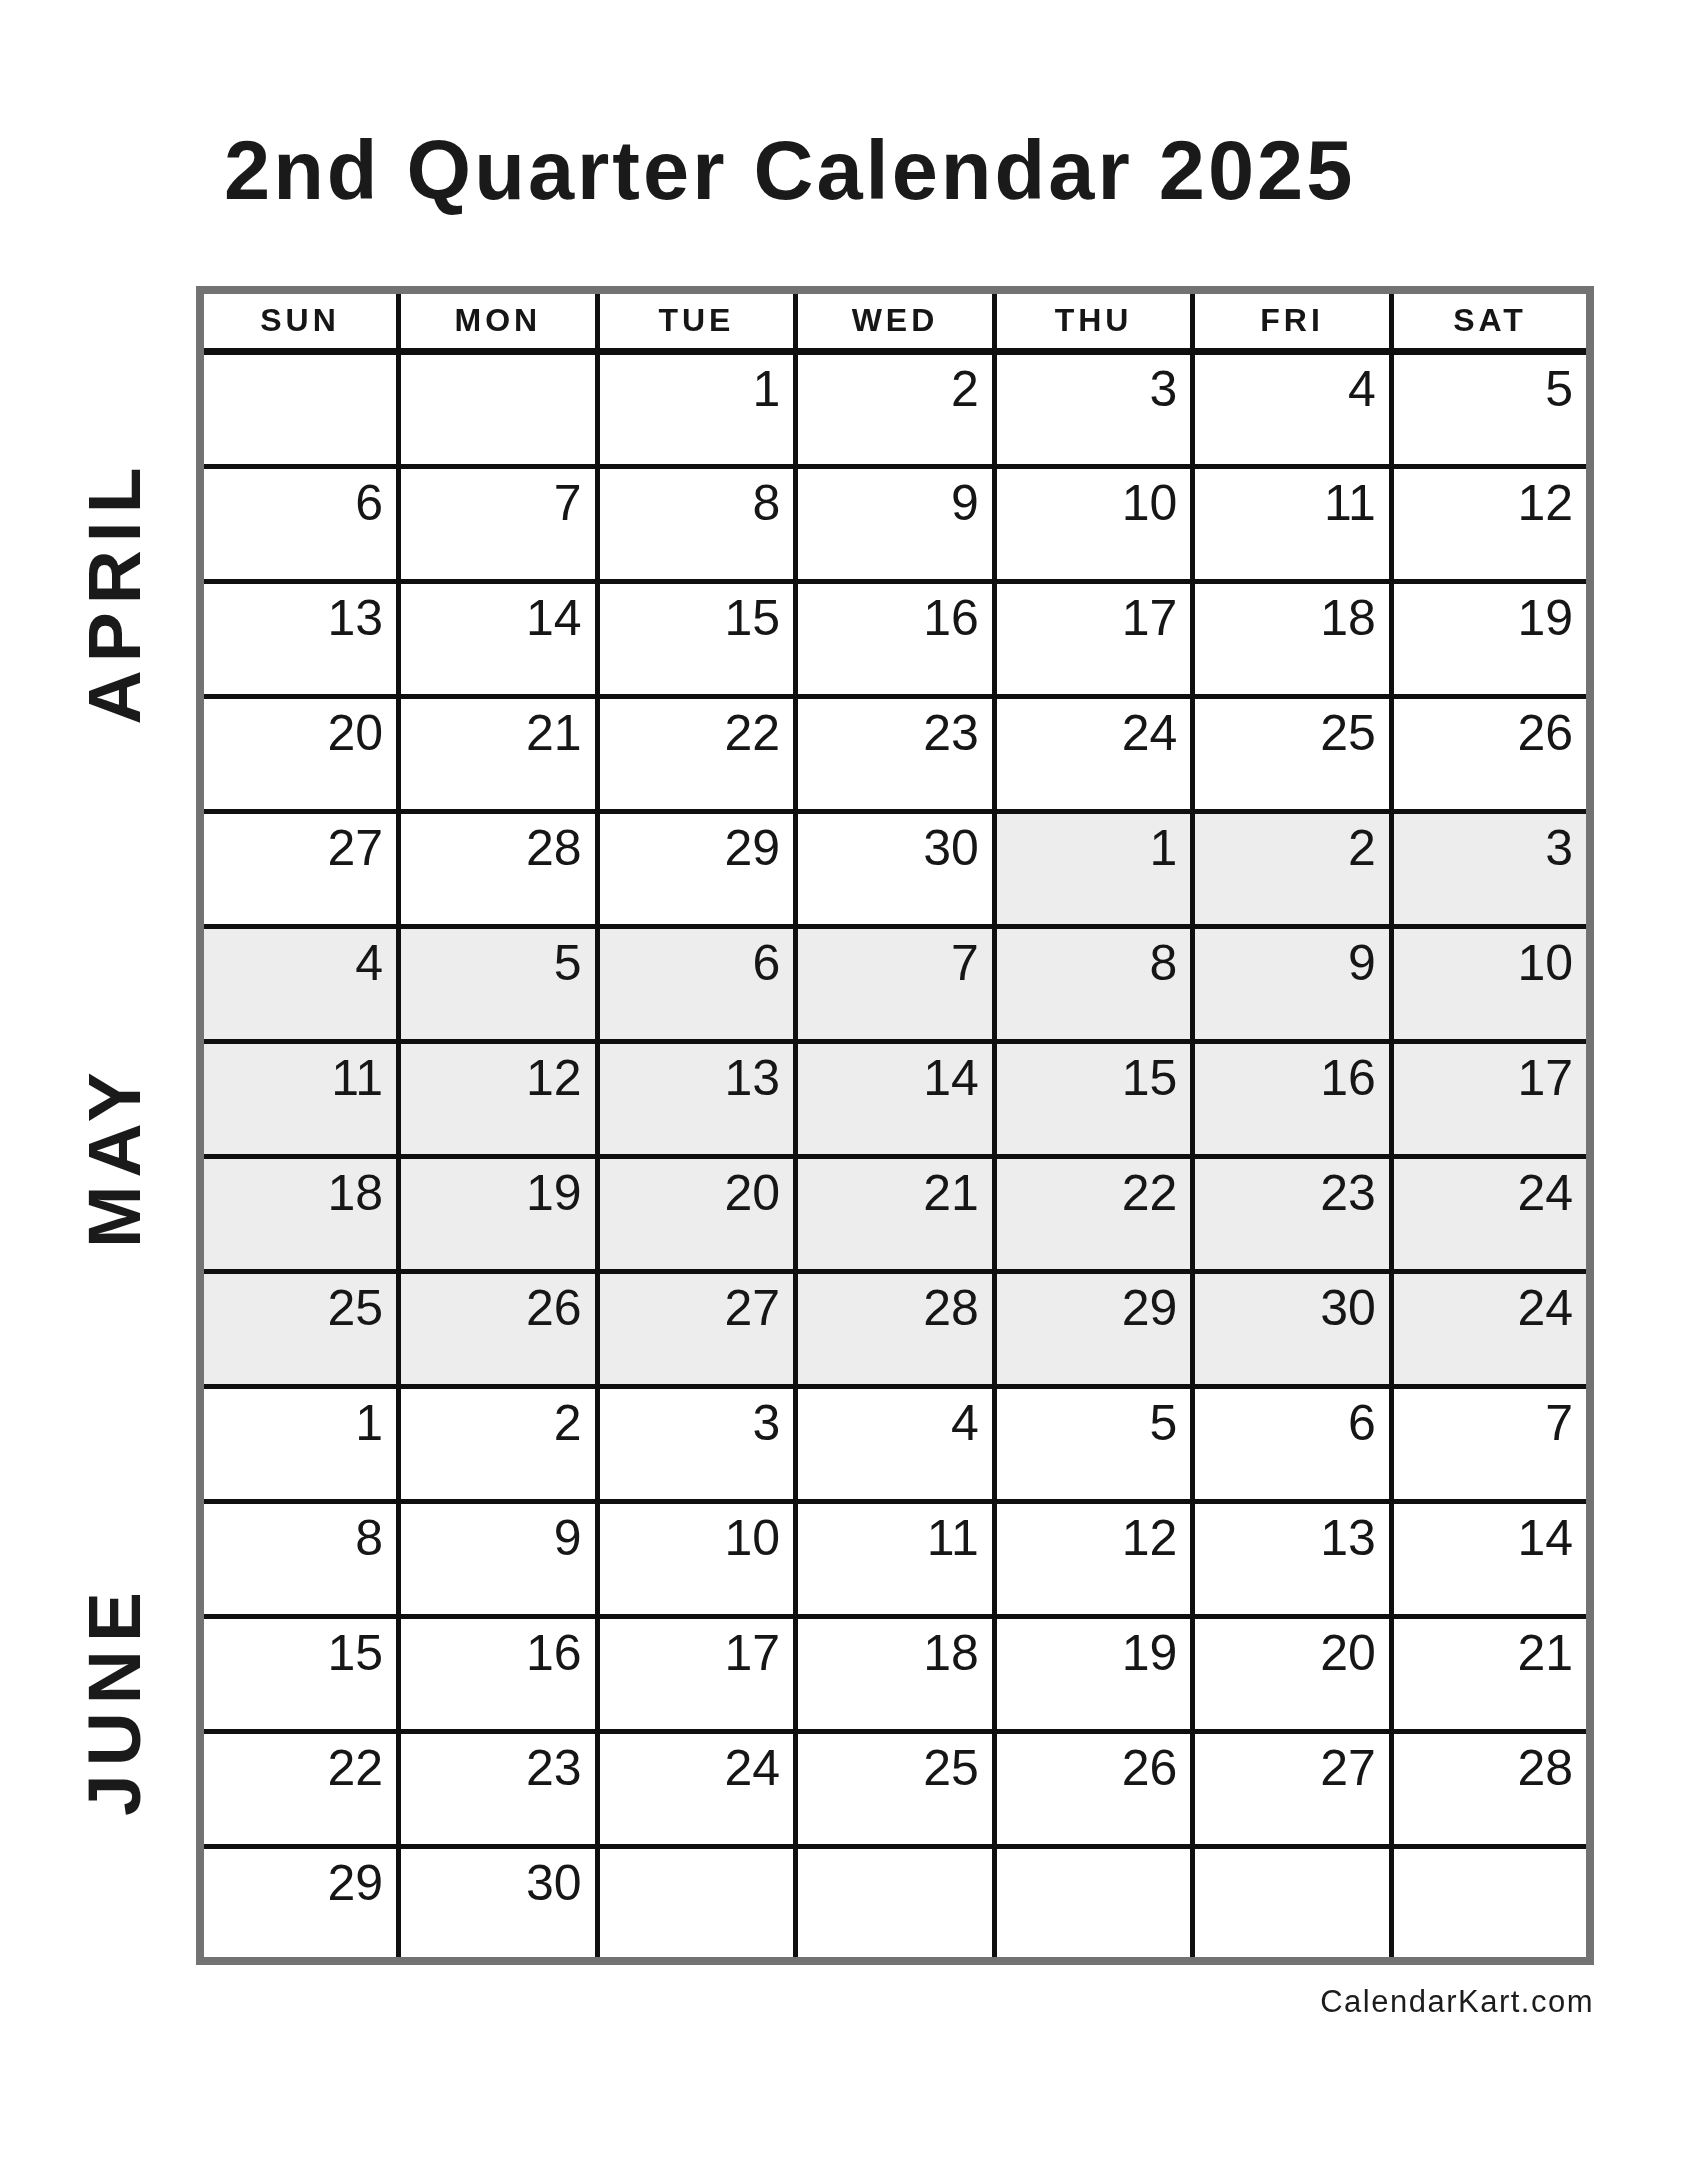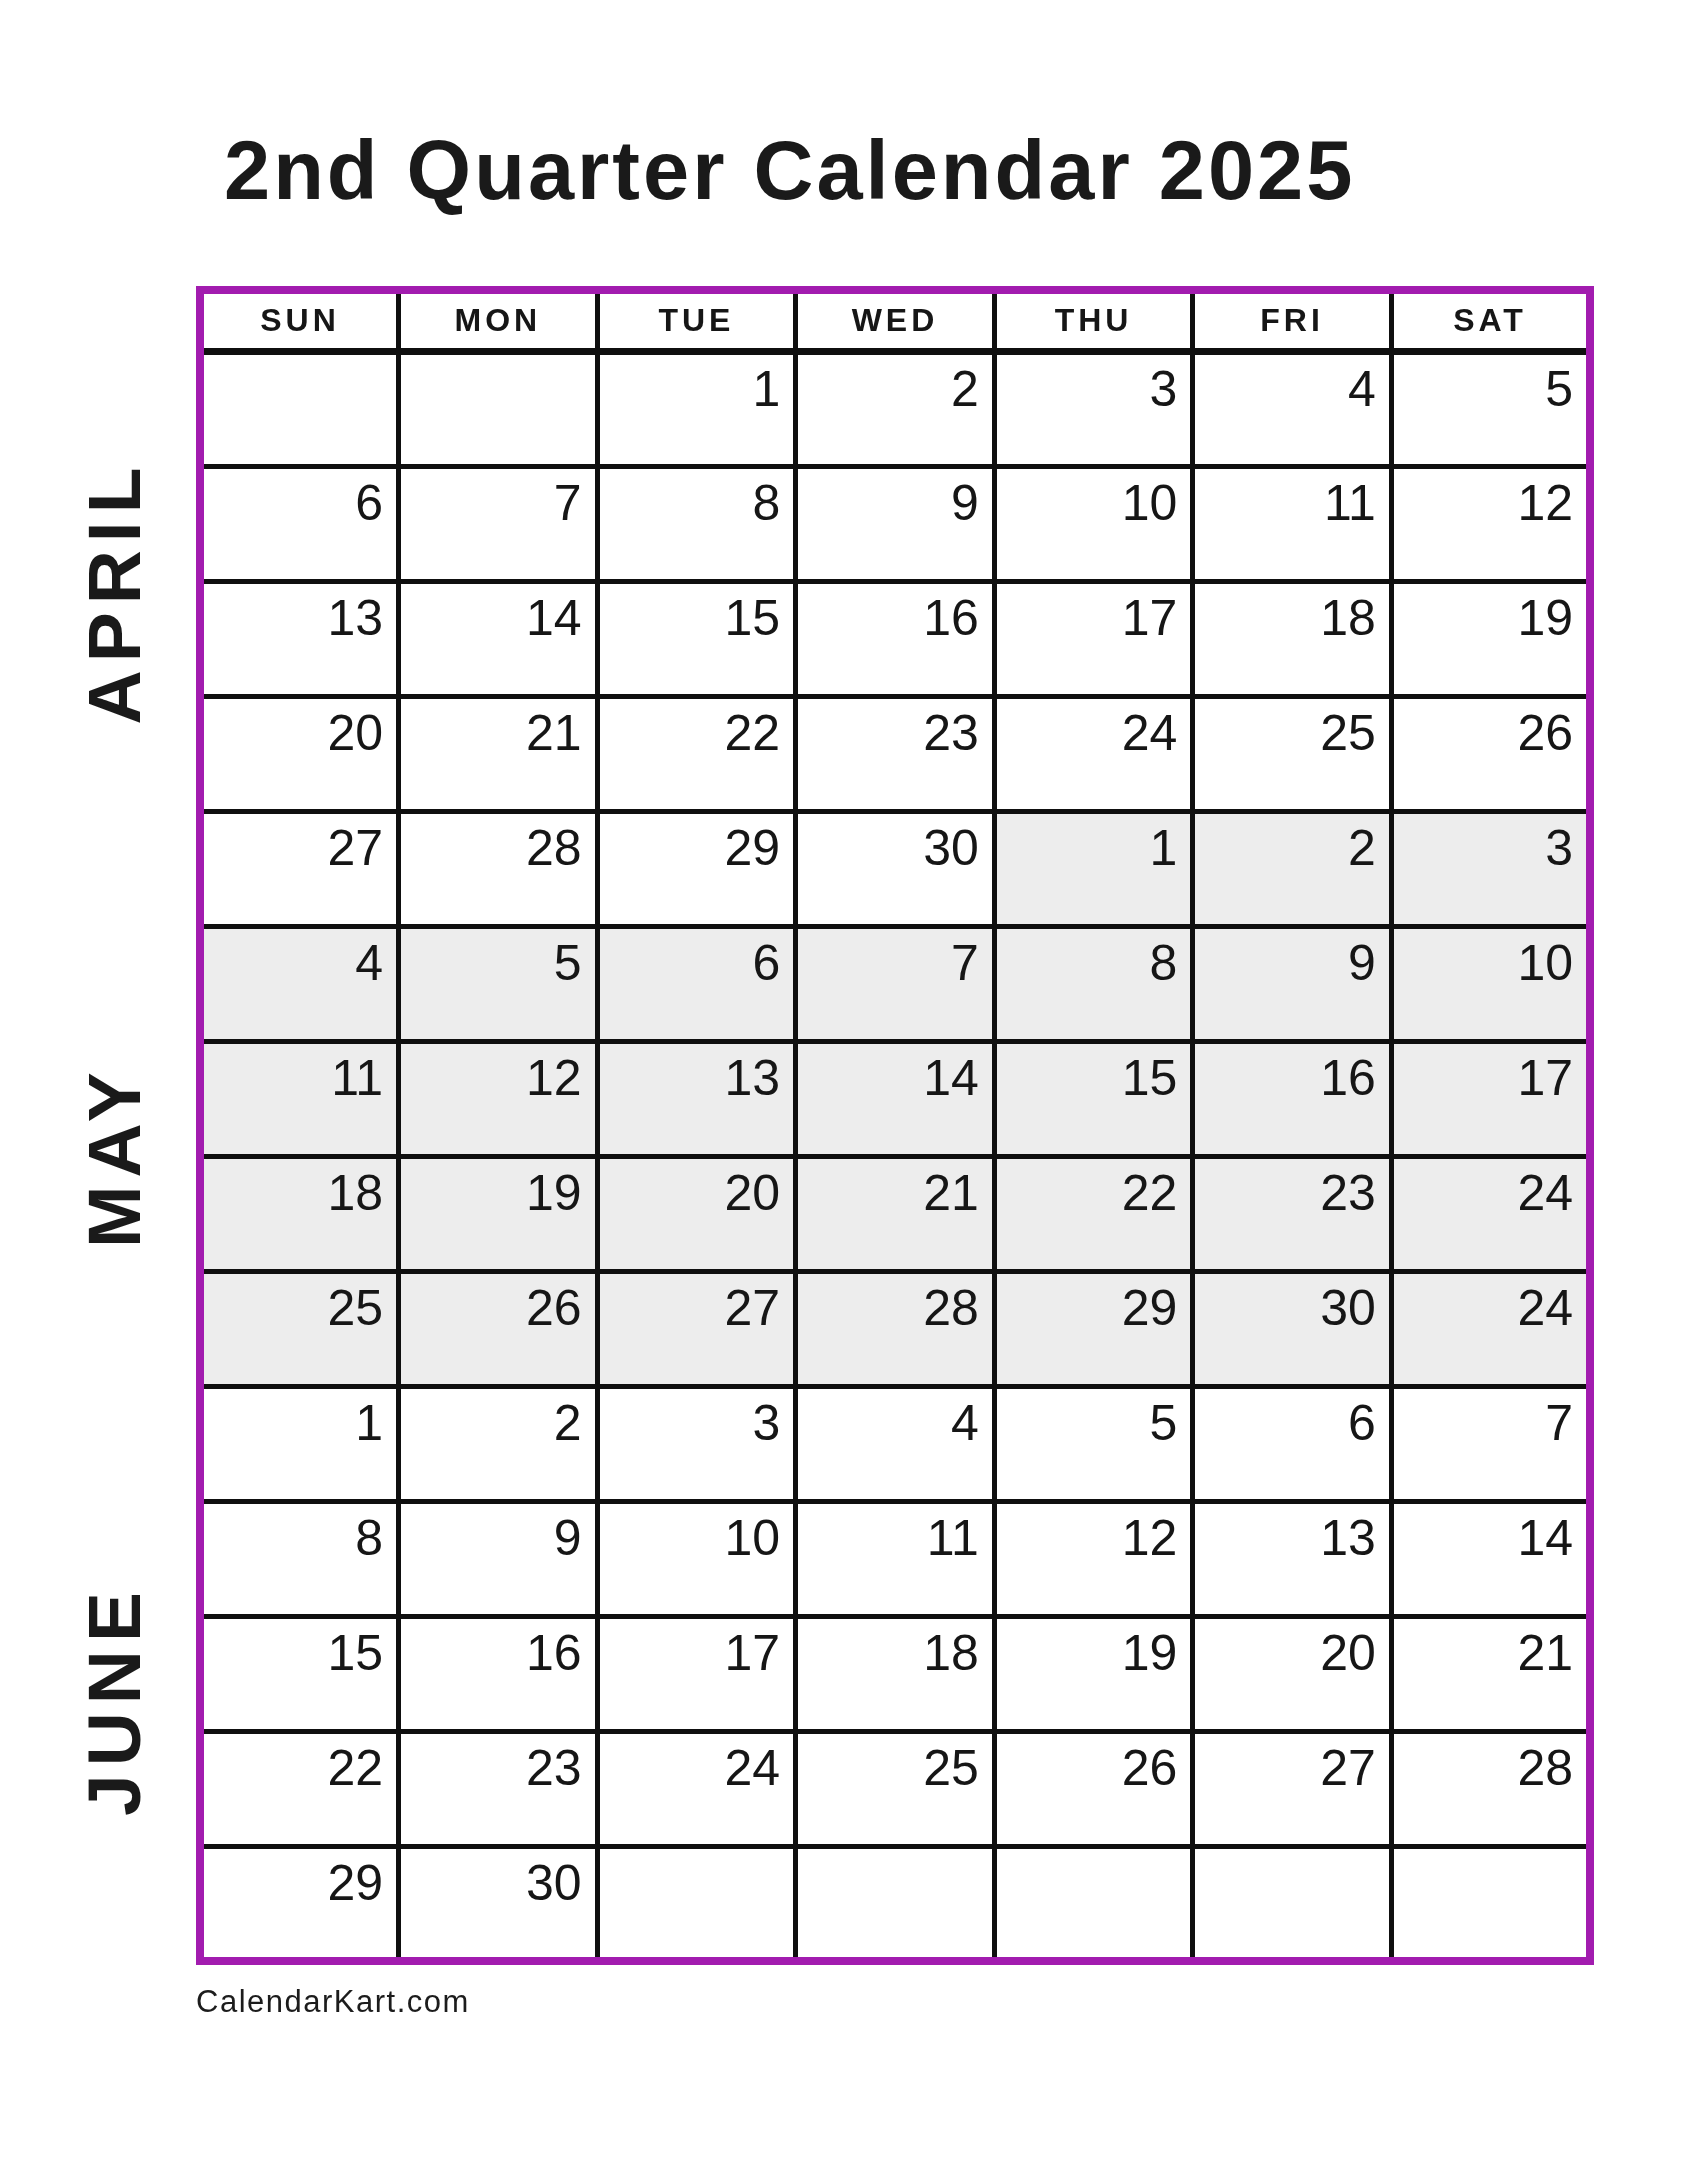--- a/index.html
+++ b/index.html
@@ -33,21 +33,21 @@
   }
 
   
   table.calendar {
     position: absolute;
     left: 196px;
     top: 286px;
     width: 1398px;
     border-collapse: collapse;
     table-layout: fixed;
-    border: 8px solid #a21caf;
+    border: 8px solid #737373;
   }
   table.calendar th,
   table.calendar td {
     border: 5px solid #0f0f0f;
     background: #ffffff;
   }
   table.calendar thead tr {
     height: 61px;
   }
   table.calendar th {
@@ -90,21 +90,21 @@
   .month-label.april { top: 592px; }
   .month-label.may   { top: 1156px; }
   .month-label.june  { top: 1700px; }
 
   
   .footer-branding {
     position: absolute;
     left: 196px;
     top: 1984px;
     width: 1398px;
-    text-align: left;
+    text-align: right;
     font-size: 31px;
     font-weight: normal;
     letter-spacing: 1.5px;
     color: #1c1c1c;
   }
 </style>
 </head>
 <body>
 
 <h1 class="page-title">2nd Quarter Calendar 2025</h1>

